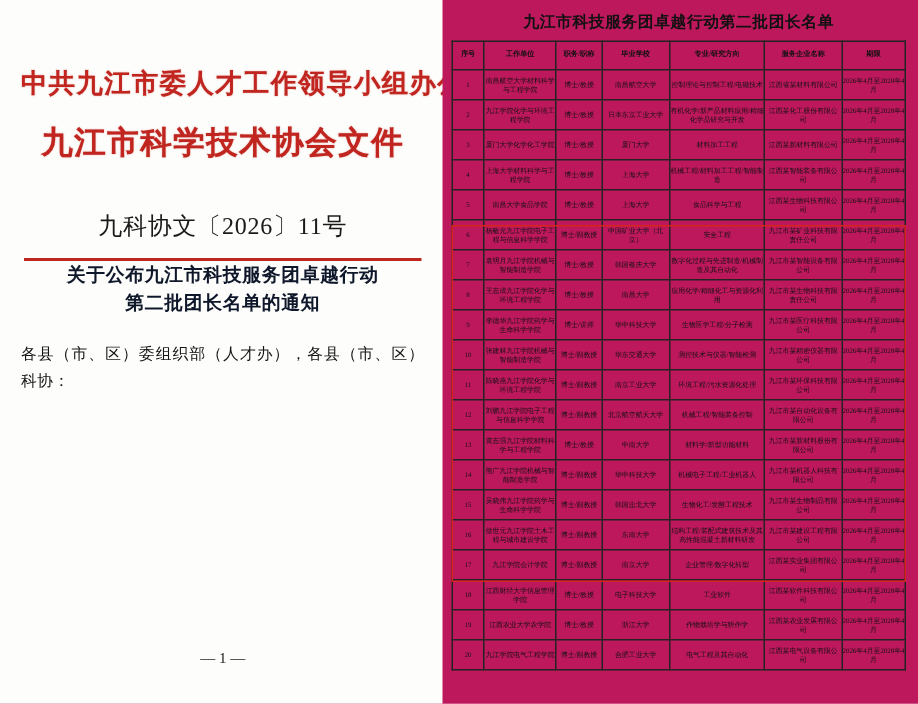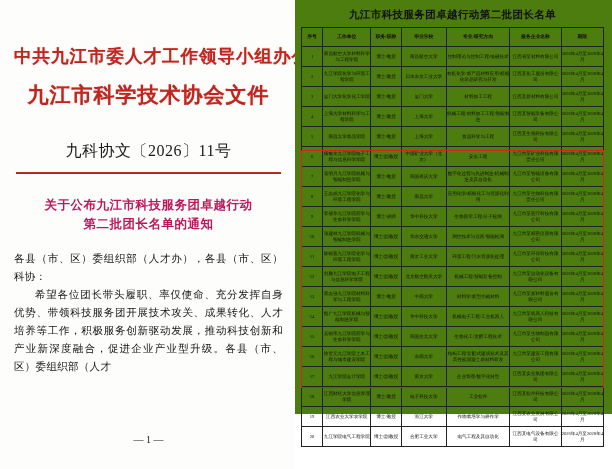--- a/index.html
+++ b/index.html
@@ -56,22 +56,21 @@
   .redline{
     height:2px;
     background:#c0261f;
     margin:10px 2px 0 2px;
   }
   .title{
     text-align:center;
     font-weight:bold;
     font-size:12.5px;
     line-height:1.5;
-    margin-top:22px;
-    color:#be185d;
+    color:#0f172a;
     letter-spacing:.5px;
   }
   .body-text{
     margin-top:16px;
     font-size:10.5px;
     line-height:1.72;
     color:#141414;
     text-align:justify;
     letter-spacing:.3px;
   }
@@ -79,22 +78,22 @@
   .body-text p.ind{text-indent:21px;}
   .pagenum{
     position:absolute;
     bottom:14px;left:0;right:0;
     text-align:center;
     font-size:10px;color:#222;
   }
 
   
   .sheet{
-    width:317px;height:414px;
-    background:#4d7c0f;
+    width:317px;height:469px;
+    background:#be185d;
     box-sizing:border-box;
     padding:6px 8px 0 6px;
     position:relative;
   }
   .sheet-title{
     text-align:center;
     font-size:10.5px;
     font-weight:bold;
     color:#111;
     letter-spacing:.4px;
@@ -162,21 +161,20 @@
 
       <div class="redline"></div>
 
       <div class="title">
         <div>关于公布九江市科技服务团卓越行动</div>
         <div>第二批团长名单的通知</div>
       </div>
 
       <div class="body-text">
         <p>各县（市、区）委组织部（人才办），各县（市、区）科协：</p>
-        <p class="ind">希望各位团长带头履职、率仅使命、充分发挥自身优势、带领科技服务团开展技术攻关、成果转化、人才培养等工作，积极服务创新驱动发展，推动科技创新和产业新深度融合，促进企业产业型升级。各县（市、区）委组织部（人才</p>
       </div>
 
       <div class="pagenum">— 1 —</div>
     </div>
   </div>
 
   <div class="sheet sheet-wrap">
     <div class="sheet-title">九江市科技服务团卓越行动第二批团长名单</div>
 
     <table class="roster">

